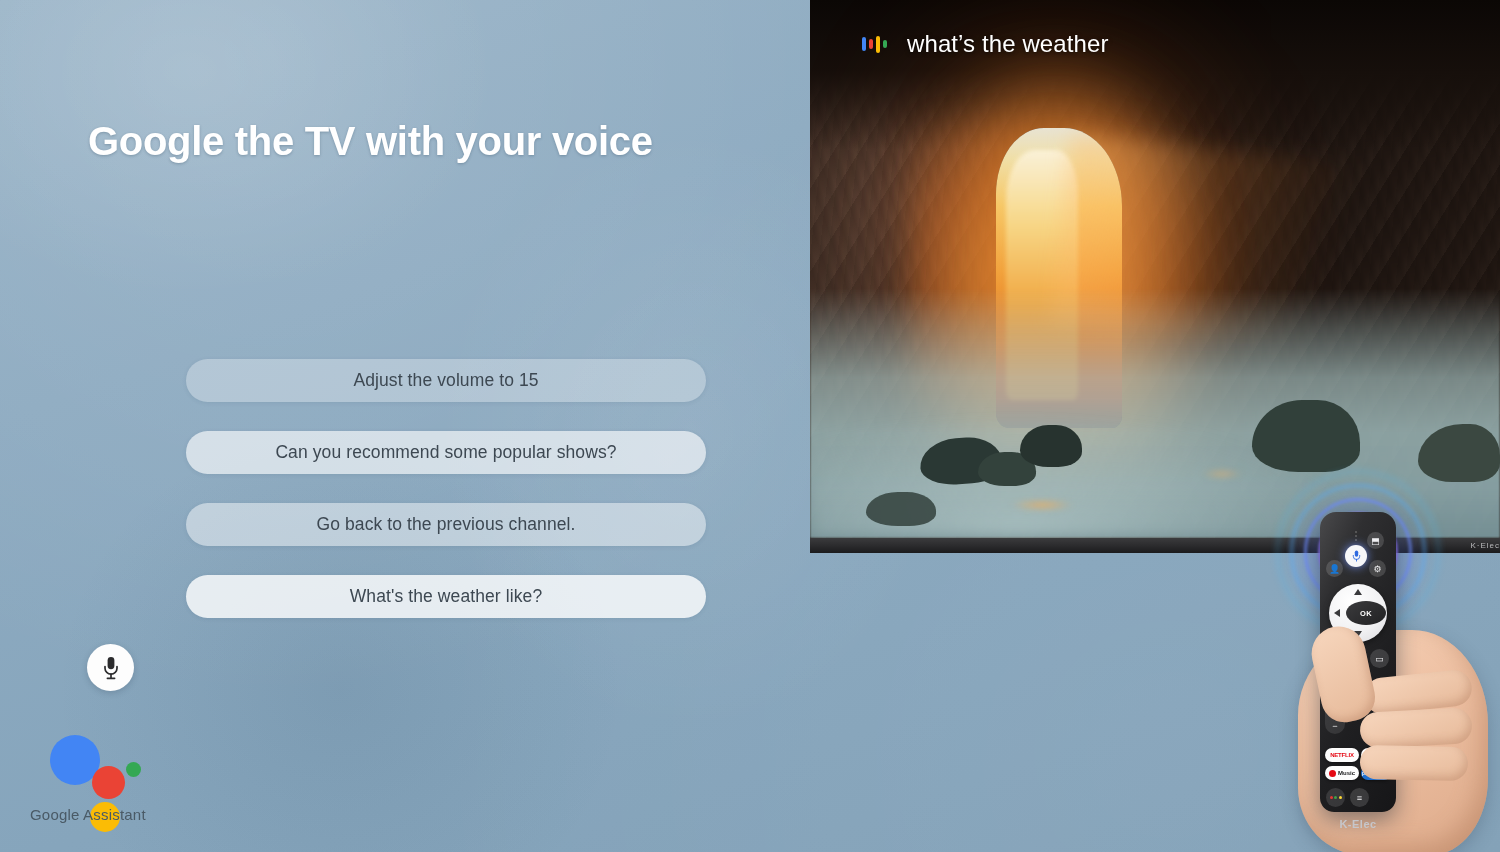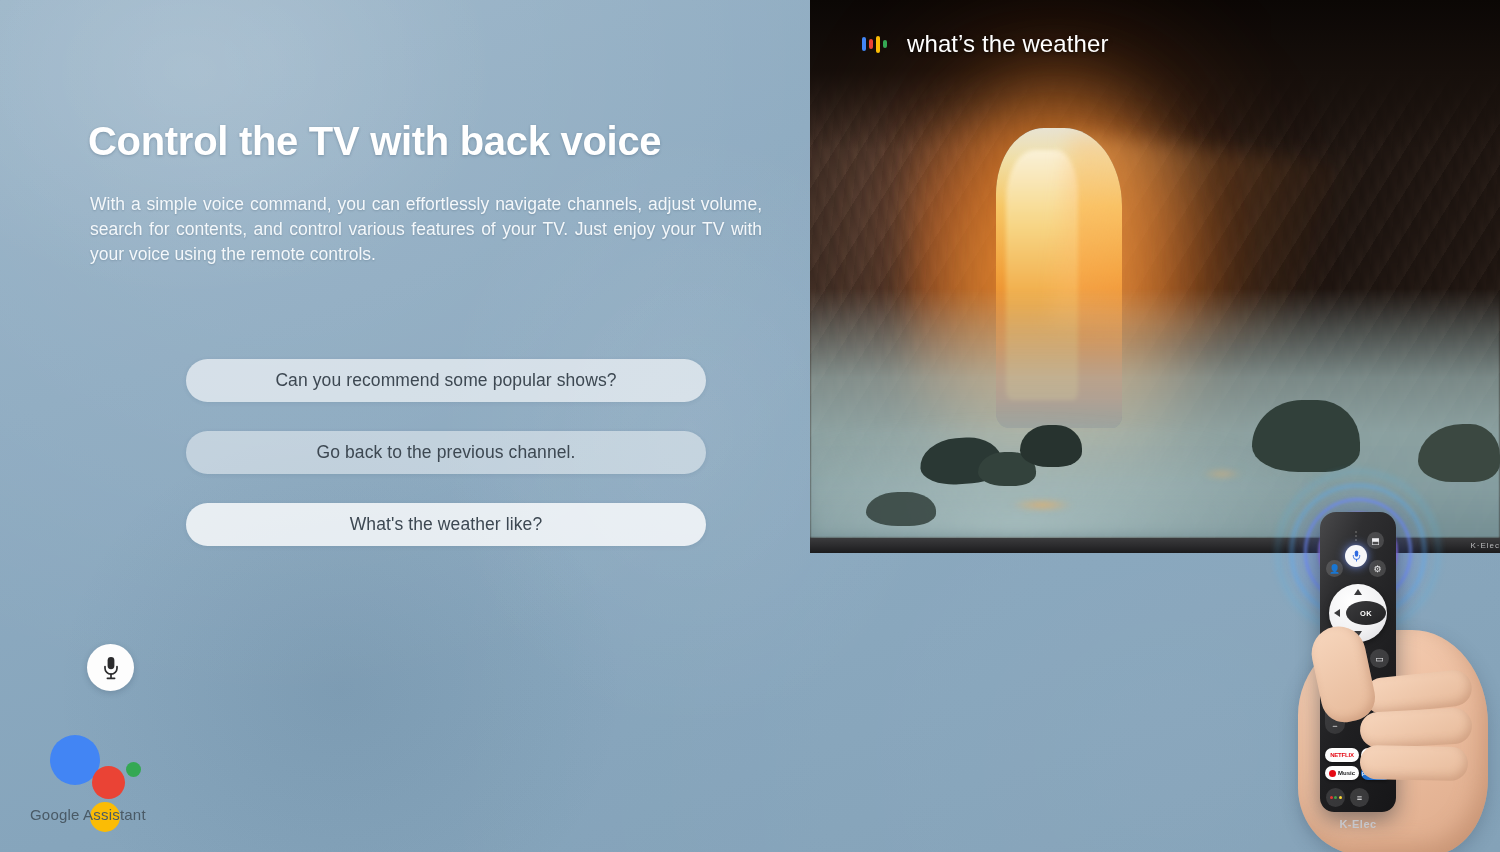--- a/index.html
+++ b/index.html
@@ -282,24 +282,26 @@
 </style>
 </head>
 <body>
 
 <div id="stage">
 
   <div class="wall-blob wb1"></div>
   <div class="wall-blob wb2"></div>
   <div class="wall-blob wb3"></div>
 
-  <h1 class="headline">Control the TV with back voice</h1>
-  <p class="subcopy">With a simple voice command, you can effortlessly navigate channels, adjust volume, search for contents, and control various features of your TV. Just enjoy your TV with your voice using the remote controls.</p>
+  <h1 class="headline">Google the TV with your voice</h1>
 
   <div class="pill-stack">
+    <div class="pill" style="background: rgba(255, 255, 255, 0.3);">
+      <span>Adjust the volume to 15</span>
+    </div>
     <div class="pill" style="background: rgba(255, 255, 255, 0.62);">
       <span>Can you recommend some popular shows?</span>
     </div>
     <div class="pill" style="background: rgba(255, 255, 255, 0.46);">
       <span>Go back to the previous channel.</span>
     </div>
     <div class="pill" style="background: rgba(255, 255, 255, 0.8);">
       <span>What's the weather like?</span>
     </div>
   </div>

